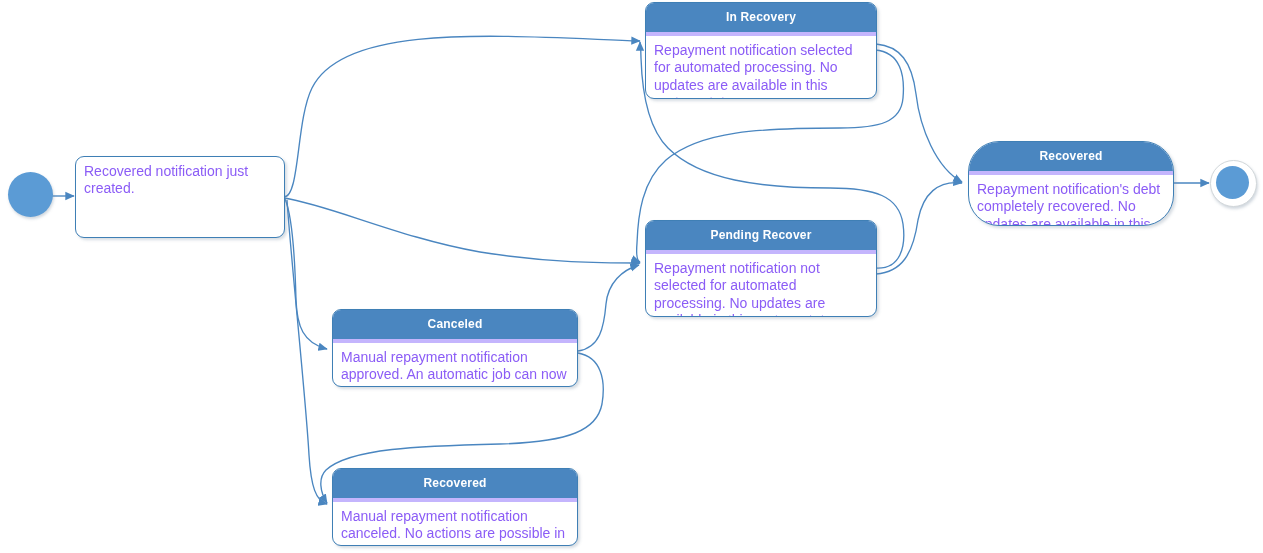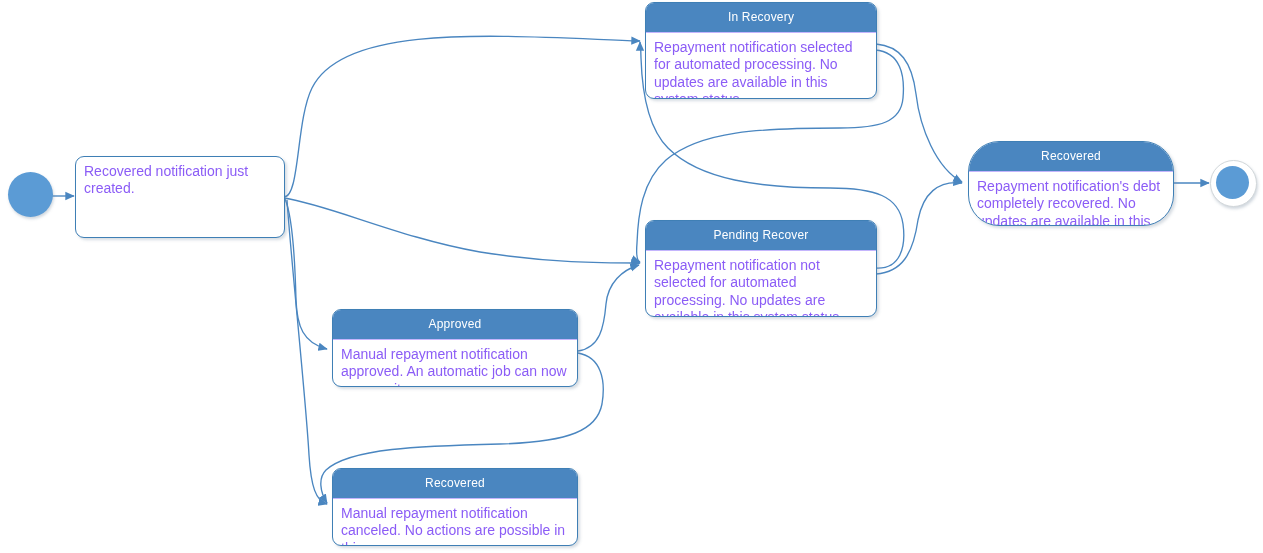--- a/index.html
+++ b/index.html
@@ -1,23 +1,23 @@
 <!DOCTYPE html>
 <html><head>
 <meta charset="utf-8">
 <style>
   html,body{margin:0;padding:0;background:#ffffff;}
   body{width:1263px;height:553px;font-family:"Liberation Sans",sans-serif;overflow:hidden;}
   #stage{position:relative;width:1263px;height:553px;background:#fff;}
   #edges{position:absolute;left:0;top:0;width:1263px;height:553px;}
   .node{position:absolute;border:1px solid #3f7fb5;border-radius:9px;background:#ffffff;
         box-shadow:2px 2px 3px rgba(120,140,160,.30);overflow:hidden;}
-  .node .hdr{background:#4a86c0;color:#ffffff;font-size:12px;font-weight:normal;
+  .node .hdr{background:#4a86c0;color:#ffffff;font-size:12px;font-weight:bold;
              text-align:center;line-height:29px;height:29px;
-             border-bottom:1px solid #c4b5fd;letter-spacing:.2px;}
+             border-bottom:4px solid #c4b5fd;letter-spacing:.2px;}
   .node .body{color:#8b5cf6;font-size:14px;line-height:17.4px;padding:6px 8px 4px 8px;}
   .circ{position:absolute;border-radius:50%;background:#5b9bd5;box-shadow:1px 2px 3px rgba(120,140,160,.35);}
   .endring{position:absolute;border-radius:50%;background:#ffffff;border:1.5px solid #d2d7da;
            box-shadow:1px 2px 3px rgba(120,140,160,.35);}
   .endfill{position:absolute;border-radius:50%;background:#5b9bd5;}
 </style>
 </head>
 <body>
 
 <div id="stage">
@@ -74,21 +74,21 @@
     <div class="hdr">Pending Recover</div>
     <div class="body">Repayment notification not selected for automated processing. No updates are available in this system status.</div>
   </div>
 
   <div class="node" style="left:968px;top:141px;width:204px;height:83px;border-radius:31px;">
     <div class="hdr">Recovered</div>
     <div class="body">Repayment notification's debt completely recovered. No updates are available in this system status.</div>
   </div>
 
   <div class="node" style="left:332px;top:309px;width:244px;height:76px;">
-    <div class="hdr">Approved</div>
+    <div class="hdr">Canceled</div>
     <div class="body">Manual repayment notification approved. An automatic job can now process it.</div>
   </div>
 
   <div class="node" style="left:332px;top:468px;width:244px;height:76px;">
     <div class="hdr">Recovered</div>
     <div class="body">Manual repayment notification canceled. No actions are possible in this process.</div>
   </div>
 
 </div>
 

